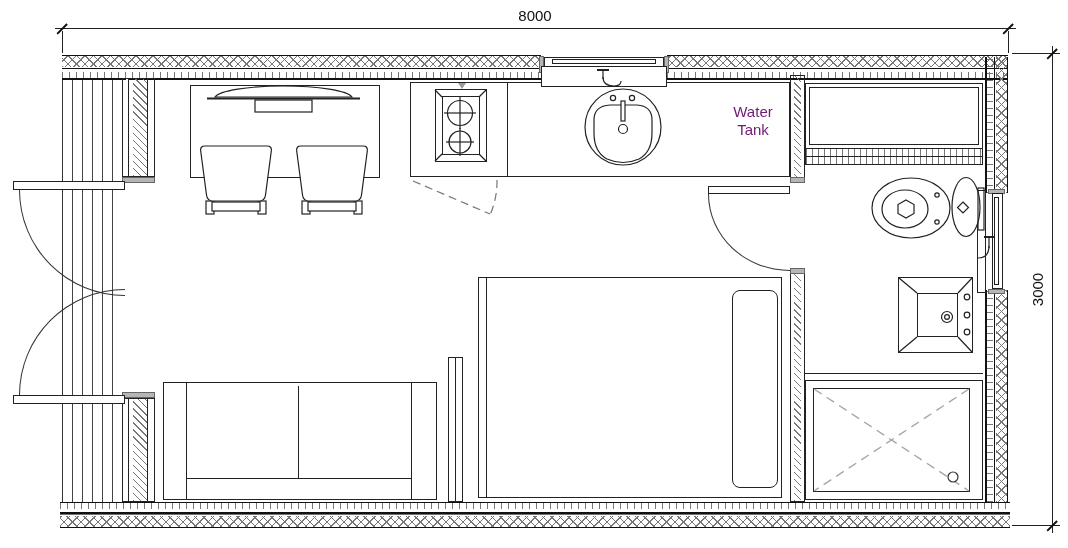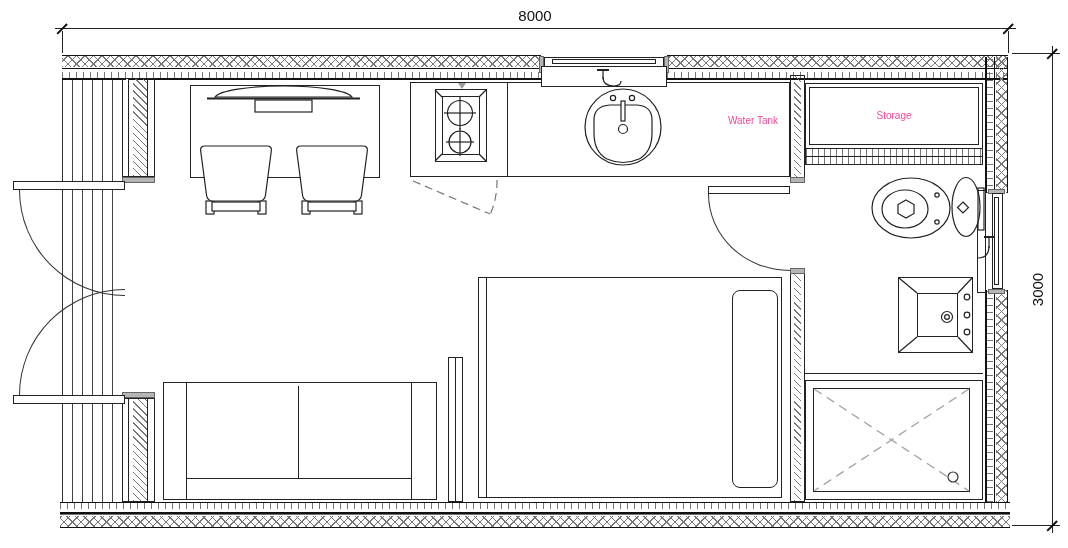--- a/index.html
+++ b/index.html
@@ -3,21 +3,21 @@
 <meta charset="utf-8">
 <style>
   html,body{margin:0;padding:0;background:#ffffff;}
   #plan{position:relative;width:1068px;height:548px;background:#fff;overflow:hidden;
         font-family:"Liberation Sans", sans-serif;}
   .ln{position:absolute;background:#222;}
   .box{position:absolute;border:1.2px solid #222;background:#fff;box-sizing:border-box;}
   .cap{position:absolute;background:#b5b5b5;border:0.6px solid #666;box-sizing:border-box;}
   .tick{position:absolute;width:14px;height:1.6px;background:#111;transform:rotate(-45deg);}
   .dimtext{position:absolute;font-size:15px;color:#111;text-align:center;}
-  .roomlabel{position:absolute;font-size:10px;color:#ec4899;text-align:center;line-height:1.18;
+  .roomlabel{position:absolute;font-size:15px;color:#701a75;text-align:center;line-height:1.18;
              display:flex;align-items:center;justify-content:center;}
   
   .wallH{position:absolute;box-sizing:border-box;border-top:1.6px solid #111;border-bottom:2.4px solid #111;background:
       repeating-linear-gradient(45deg,#777 0 1px,transparent 1px 6px) 0 0/100% 11px no-repeat,
       repeating-linear-gradient(-45deg,#777 0 1px,transparent 1px 6px) 0 0/100% 11px no-repeat,
       linear-gradient(#111,#111) 0 12px/100% 1px no-repeat,
       repeating-linear-gradient(90deg,#777 0 1px,transparent 1px 7px) 0 100%/100% 6px no-repeat;}
   .wallB{position:absolute;box-sizing:border-box;border-top:1px solid #111;border-bottom:1.6px solid #111;background:
       repeating-linear-gradient(90deg,#777 0 1px,transparent 1px 7px) 0 0/100% 6px no-repeat,
       linear-gradient(#111,#111) 0 9px/100% 2.6px no-repeat,
@@ -93,21 +93,20 @@
   <div class="tri" style="left:458px;top:83px;"></div>
 
   <div class="box" style="left:544px;top:57px;width:120px;height:10px;"></div>
   <div class="box" style="left:552px;top:59px;width:104px;height:5px;"></div>
   <div class="box" style="left:541px;top:66px;width:126px;height:21px;"></div>
 
   <div class="roomlabel" style="left:724px;top:102px;width:58px;height:38px;">Water Tank</div>
 
   <div class="box" style="left:805px;top:83px;width:178px;height:66px;"></div>
   <div class="box" style="left:809px;top:87px;width:170px;height:58px;"></div>
-  <div class="roomlabel" style="left:830px;top:87px;width:128px;height:58px;">Storage</div>
 
   <div class="box" style="left:708px;top:186px;width:82px;height:8px;"></div>
   <div class="arcBL" style="left:708px;top:194px;width:82px;height:77px;"></div>
 
   <div class="box" style="left:992px;top:193px;width:11px;height:96px;"></div>
   <div class="box" style="left:994px;top:197px;width:5px;height:88px;"></div>
   <div class="box" style="left:977px;top:190px;width:9px;height:103px;"></div>
 
   <div class="box" style="left:898px;top:277px;width:75px;height:76px;"></div>
   <div class="box" style="left:917px;top:293px;width:41px;height:44px;"></div>

